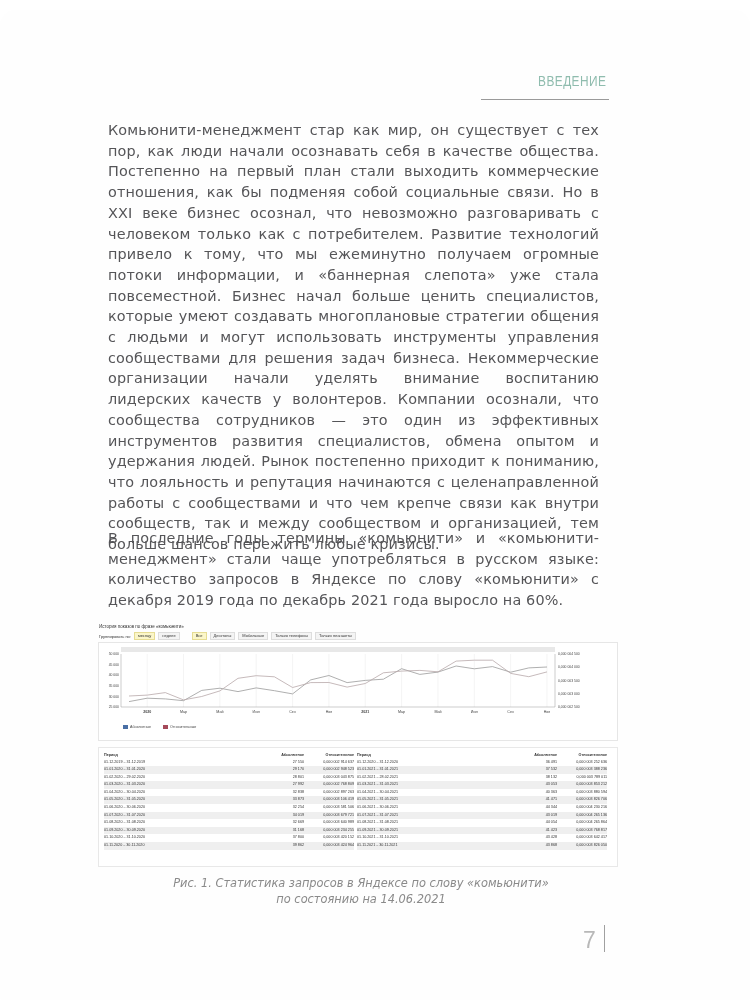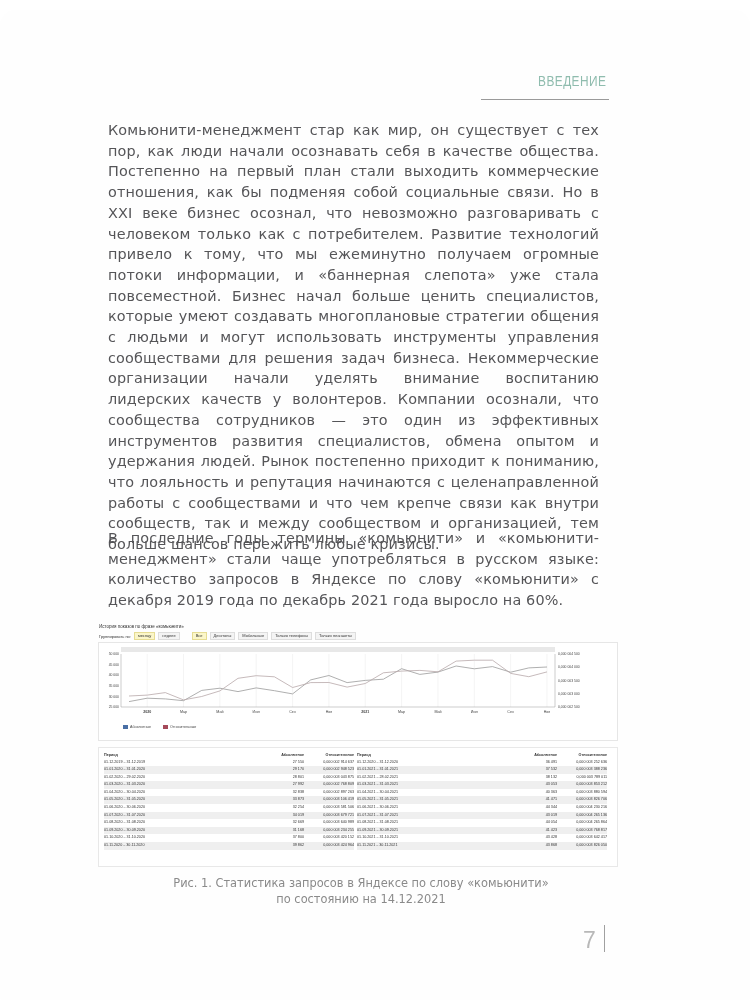--- a/index.html
+++ b/index.html
@@ -24,21 +24,21 @@
   .table-box { position:absolute; left:5px; top:123px; width:518px; height:118px; border:1px solid #e8e8e8; background:#fff; }
   .tcol { position:absolute; top:4px; width:250px; font-family:"Liberation Sans", sans-serif; font-size:3.7px; color:#333; }
   .tcol.left { left:5px; } .tcol.right { left:258px; }
   .trow { display:flex; height:7.6px; line-height:7.6px; }
   .trow.alt { background:#efefef; }
   .trow.head { font-weight:bold; height:6.5px; line-height:6.5px; }
   .trow .c1 { width:150px; }
   .trow .c2 { width:50px; text-align:right; }
   .trow .c3 { width:50px; text-align:right; }
 
-  .caption { position:absolute; left:150px; top:866px; width:422px; text-align:center; font-size:11.4px; line-height:15.5px; color:#8a8a8a; }
+  .caption { position:absolute; left:150px; top:866px; width:422px; text-align:center; font-size:11.4px; line-height:15.5px; font-style:italic; color:#8a8a8a; }
   .page-num { position:absolute; left:583px; top:917px; font-size:23px; color:#b8b8b8; font-family:"Liberation Sans", sans-serif; font-weight:300; }
   .page-rule { position:absolute; left:604px; top:915px; width:1px; height:27px; background:#a0a0a0; }
 </style>
 </head>
 <body>
 
 <div class="page">
 
   <div class="section-title">ВВЕДЕНИЕ</div>
   <div class="section-rule"></div>
@@ -249,18 +249,18 @@
             <div class="c1">01.11.2021 – 30.11.2021</div>
             <div class="c2">43 868</div>
             <div class="c3">0,000 003 826 050</div>
           </div>
         </div>
     </div>
   </div>
 
   <div class="caption">
     <div>Рис. 1. Статистика запросов в Яндексе по слову «комьюнити»</div>
-    <div>по состоянию на 14.12.2021</div>
+    <div>по состоянию на 14.06.2021</div>
   </div>
 
   <div class="page-num">7</div>
   <div class="page-rule"></div>
 </div>
 
 </body></html>

